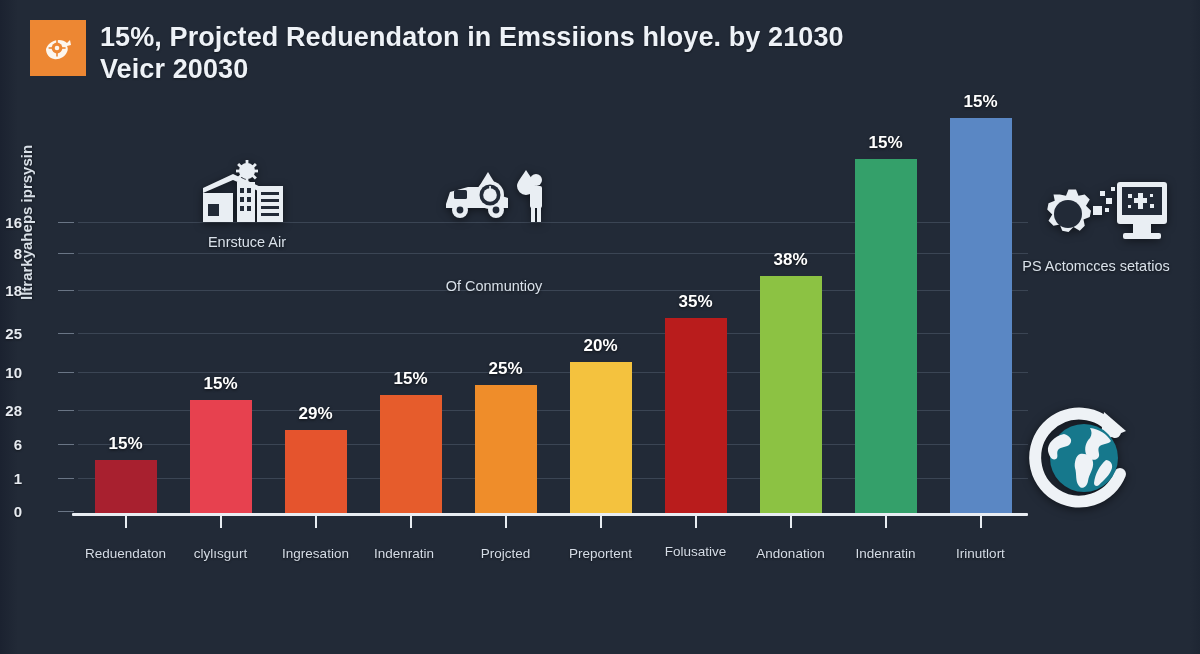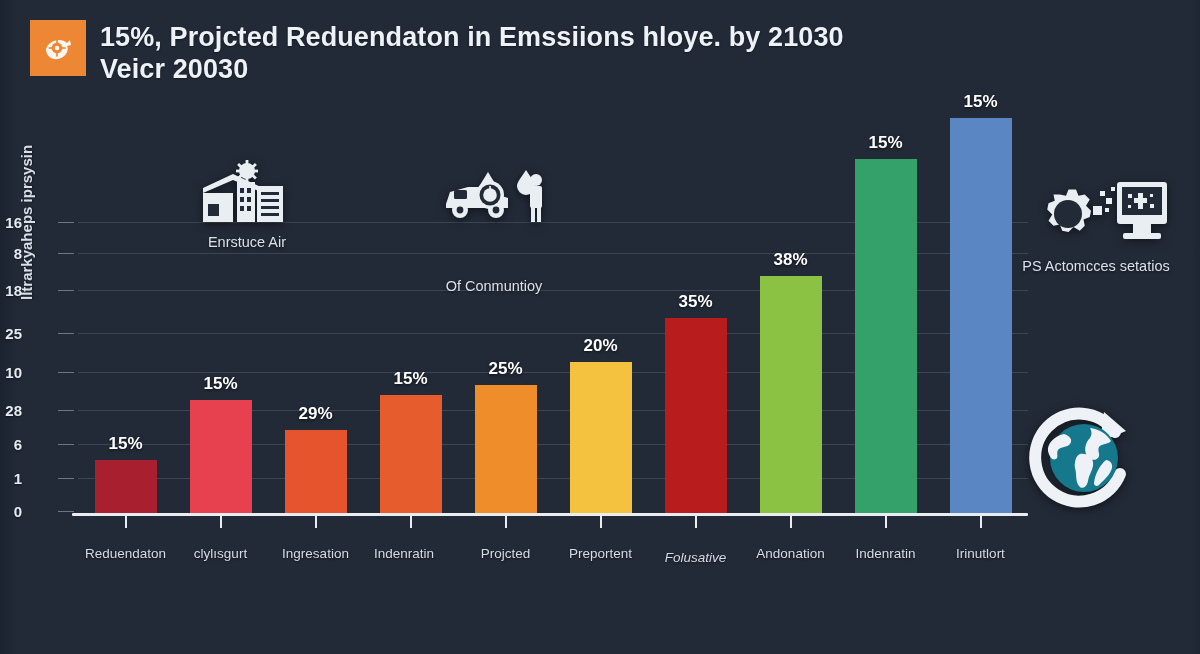--- a/index.html
+++ b/index.html
@@ -176,21 +176,21 @@
         <div class="xlabel" style="left: 142.5px; top: 30px;">clylısgurt</div>
         <div class="xtick" style="left: 236.5px;"></div>
         <div class="xlabel" style="left: 237.5px; top: 30px;">Ingresation</div>
         <div class="xtick" style="left: 331.5px;"></div>
         <div class="xlabel" style="left: 326px; top: 30px;">Indenratin</div>
         <div class="xtick" style="left: 426.5px;"></div>
         <div class="xlabel" style="left: 427.5px; top: 30px;">Projcted</div>
         <div class="xtick" style="left: 521.5px;"></div>
         <div class="xlabel" style="left: 522.5px; top: 30px;">Preportent</div>
         <div class="xtick" style="left: 616.5px;"></div>
-        <div class="xlabel" style="left: 617.5px; top: 34px; font-style: italic;">Folusative</div>
+        <div class="xlabel" style="left: 617.5px; top: 28px;">Folusative</div>
         <div class="xtick" style="left: 711.5px;"></div>
         <div class="xlabel" style="left: 712.5px; top: 30px;">Andonation</div>
         <div class="xtick" style="left: 806.5px;"></div>
         <div class="xlabel" style="left: 807.5px; top: 30px;">Indenratin</div>
         <div class="xtick" style="left: 901.5px;"></div>
         <div class="xlabel" style="left: 902.5px; top: 30px;">Irinutlort</div>
       </div>
   </div>
 
   <div class="ylabel">lltrarkyaheps iprsysin</div>

